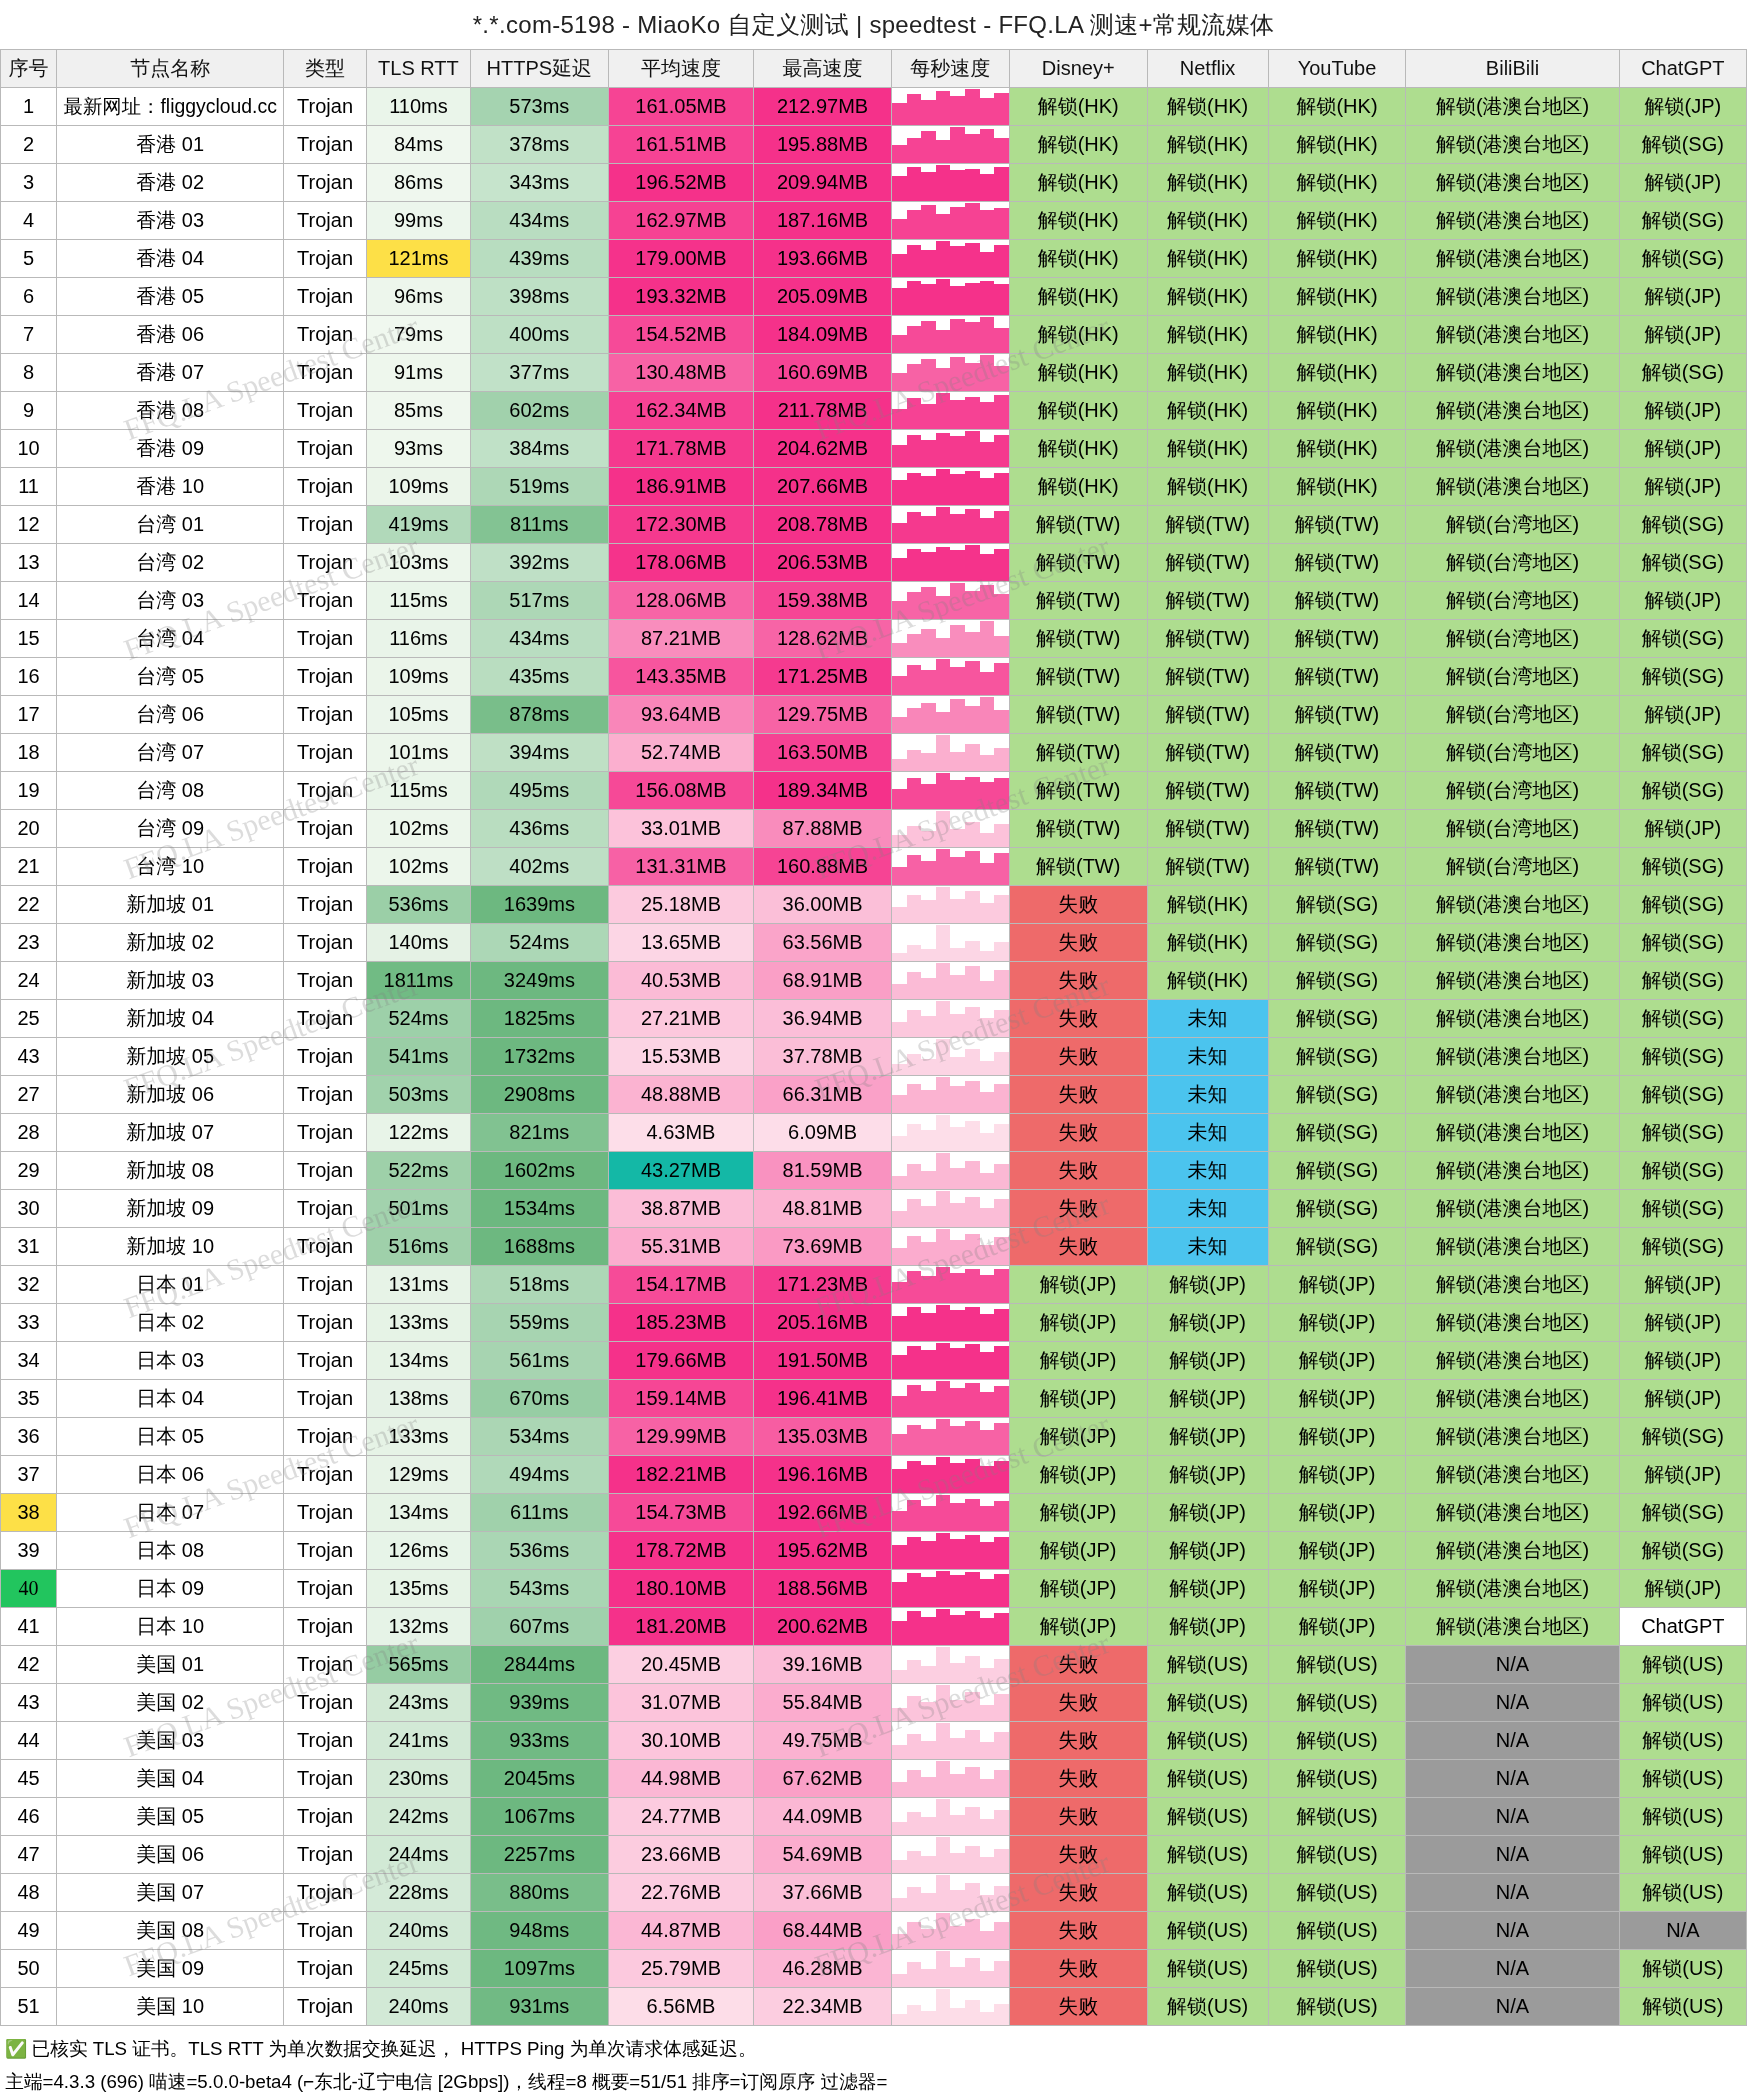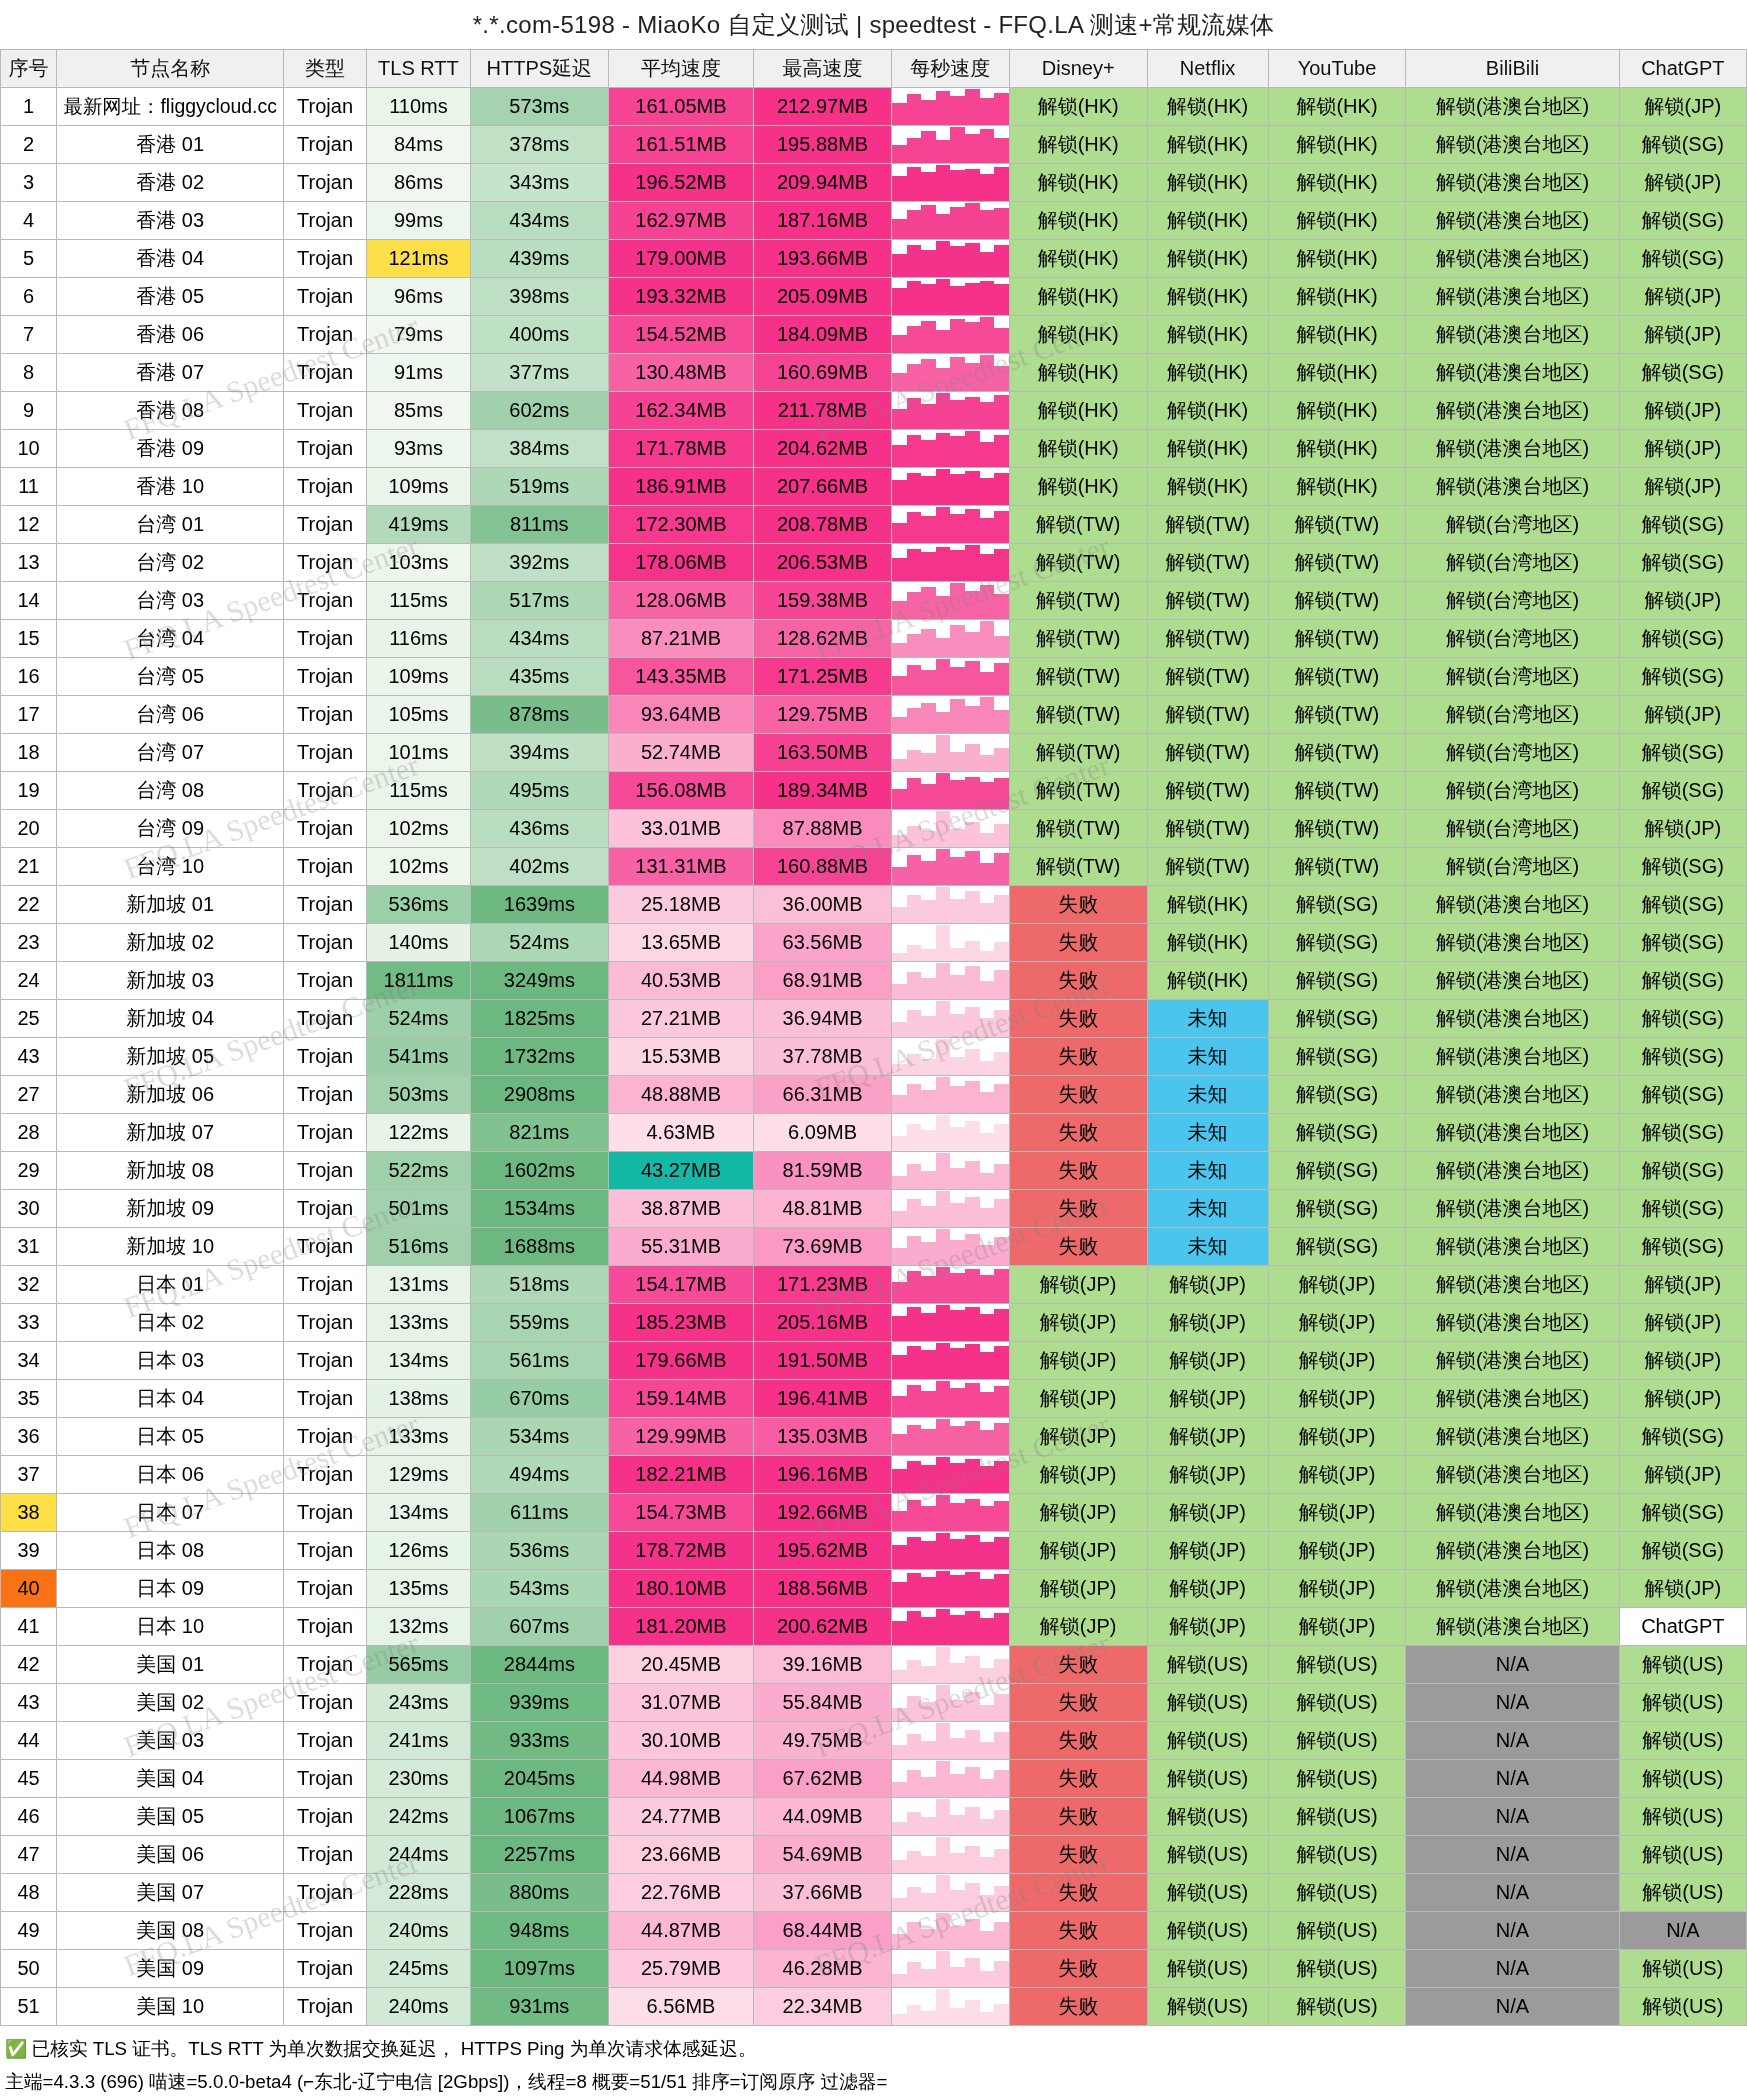--- a/index.html
+++ b/index.html
@@ -1092,21 +1092,21 @@
               <i style="height: 32px; background: rgb(245, 50, 139);"></i>
             </div>
           </td>
           <td class="c-disney" style="background: rgb(174, 221, 143);">解锁(JP)</td>
           <td class="c-netflix" style="background: rgb(174, 221, 143);">解锁(JP)</td>
           <td class="c-youtube" style="background: rgb(174, 221, 143);">解锁(JP)</td>
           <td class="c-bilibili" style="background: rgb(174, 221, 143);">解锁(港澳台地区)</td>
           <td class="c-gpt" style="background: rgb(174, 221, 143);">解锁(SG)</td>
         </tr>
         <tr>
-          <td class="c-idx" style="background: #f97316;">40</td>
+          <td class="c-idx" style="background: #22c55e; font-family: Liberation Serif, serif;">40</td>
           <td class="c-name name" style="background: rgb(255, 255, 255);">日本 09</td>
           <td class="c-type" style="background: rgb(255, 255, 255);">Trojan</td>
           <td class="c-rtt" style="background: rgb(230, 243, 230);">135ms</td>
           <td class="c-https" style="background: rgb(169, 214, 179);">543ms</td>
           <td class="c-avg" style="background: rgb(245, 49, 138);">180.10MB</td>
           <td class="c-max" style="background: rgb(245, 49, 138);">188.56MB</td>
           <td class="c-spark spark">
             <div class="bars">
               <i style="height: 25px; background: rgb(245, 49, 138);"></i>
               <i style="height: 34px; background: rgb(245, 49, 138);"></i>

